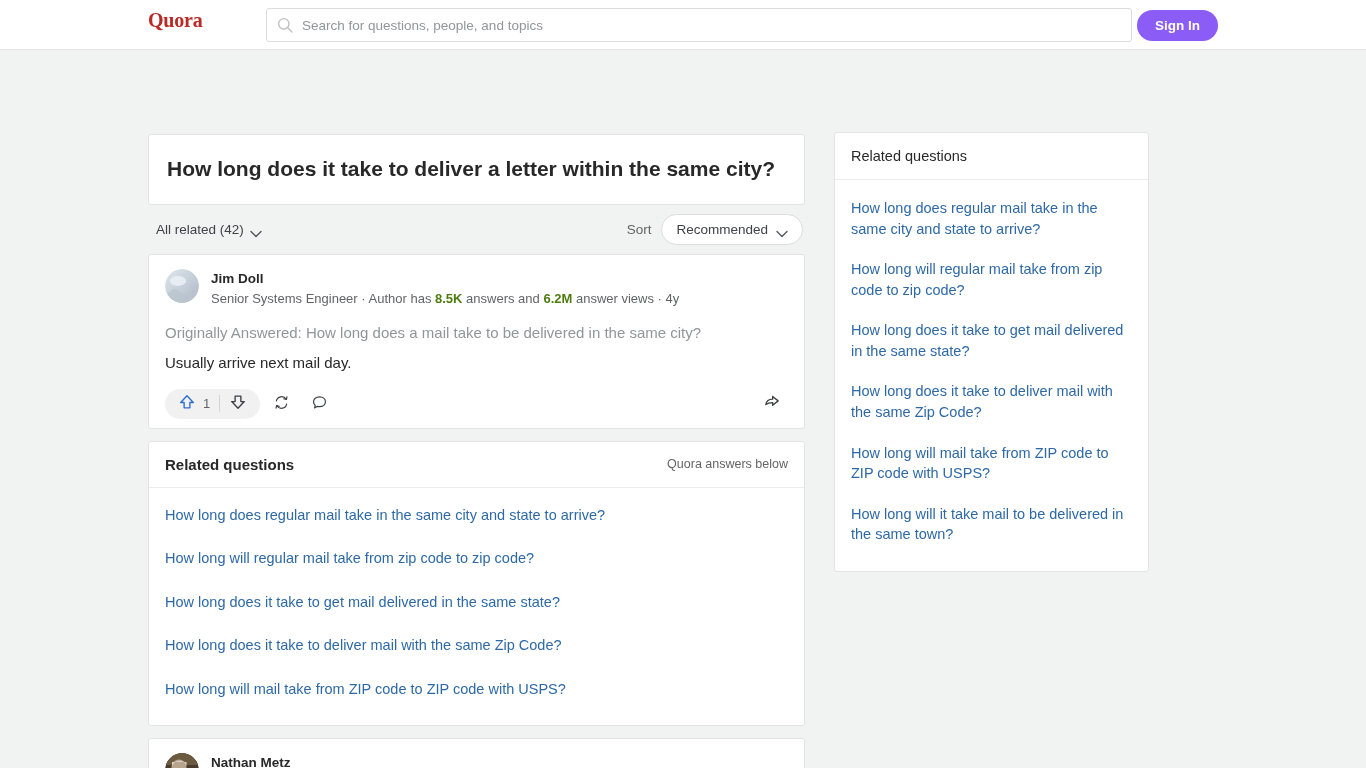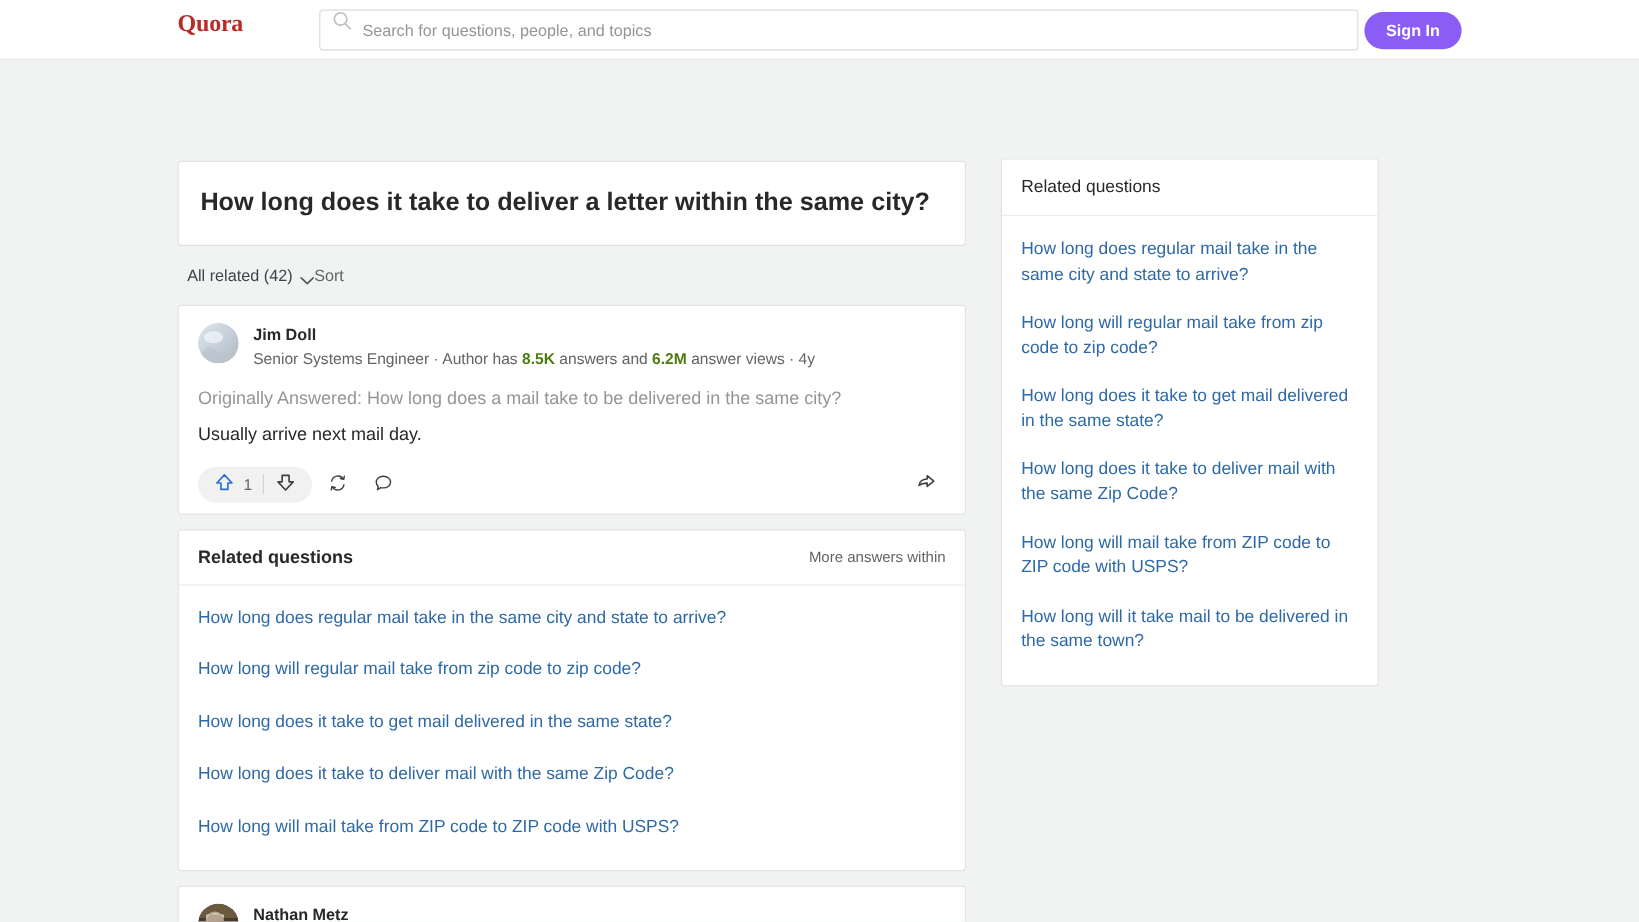--- a/index.html
+++ b/index.html
@@ -30,20 +30,21 @@
     letter-spacing: -0.2px;
   }
   .search-wrap {
     position: absolute;
     left: 266px; top: 8px;
     width: 866px; height: 34px;
     background: #fff;
     border: 1px solid #dcdcdc;
     border-radius: 3px;
     display: flex;
+    align-items: center;
     padding: 0 10px;
   }
   .search-icon { width: 16px; height: 16px; flex: 0 0 16px; margin-right: 9px; opacity: .55; }
   .search-input {
     flex: 1 1 auto;
     border: 0; outline: 0;
     font-family: "Liberation Sans", sans-serif;
     font-size: 13.5px;
     color: #282829;
     background: transparent;
@@ -97,21 +98,21 @@
     font-size: 21px;
     font-weight: 700;
     line-height: 1.3;
     color: #282829;
   }
 
   
   .filterbar {
     display: flex;
     align-items: center;
-    justify-content: flex-start;
+    justify-content: space-between;
     height: 49px;
     padding: 0 2px 0 8px;
   }
   .all-related {
     display: flex;
     align-items: center;
     gap: 6px;
     font-size: 13.5px;
     color: #40424a;
     cursor: pointer;
@@ -273,20 +274,28 @@
       <div class="all-related">
         <span>All related (42)</span>
         <span class="chev">
           <svg viewBox="0 0 12 8" width="12" height="8">
             <polyline points="1,1.6 6,6.4 11,1.6" fill="none" stroke="#55585c" stroke-width="1.4" stroke-linecap="round" stroke-linejoin="round"></polyline>
           </svg>
         </span>
       </div>
       <div class="sort-area">
         <span class="sort-label">Sort</span>
+        <div class="sort-pill">
+          <span>Recommended</span>
+          <span class="chev">
+            <svg viewBox="0 0 12 8" width="12" height="8">
+              <polyline points="1,1.6 6,6.4 11,1.6" fill="none" stroke="#55585c" stroke-width="1.4" stroke-linecap="round" stroke-linejoin="round"></polyline>
+            </svg>
+          </span>
+        </div>
       </div>
     </div>
 
     <div class="card answer">
       <div class="author-row">
         <div class="avatar">
           <svg viewBox="0 0 34 34" width="34" height="34">
             <defs>
               <clipPath id="c1">
                   <circle cx="17" cy="17" r="17"></circle>
@@ -359,21 +368,21 @@
               <path d="M4 12.2 C4.6 8.4 7.4 6.6 11.2 6.5 L11.2 3.6 L17 8.3 L11.2 13 L11.2 10.1 C8.2 10.1 5.8 10.7 4 12.2 Z" fill="none" stroke="#3c3f44" stroke-width="1.4" stroke-linejoin="round"></path>
             </svg>
           </span>
         </button>
       </div>
     </div>
 
     <div class="card">
       <div class="rel-head">
         <span class="rel-title">Related questions</span>
-        <span class="rel-more">More answers within</span>
+        <span class="rel-more">Quora answers below</span>
       </div>
       <div class="rel-list">
         <a class="rel-link">How long does regular mail take in the same city and state to arrive?</a>
         <a class="rel-link">How long will regular mail take from zip code to zip code?</a>
         <a class="rel-link">How long does it take to get mail delivered in the same state?</a>
         <a class="rel-link">How long does it take to deliver mail with the same Zip Code?</a>
         <a class="rel-link">How long will mail take from ZIP code to ZIP code with USPS?</a>
       </div>
     </div>
 

